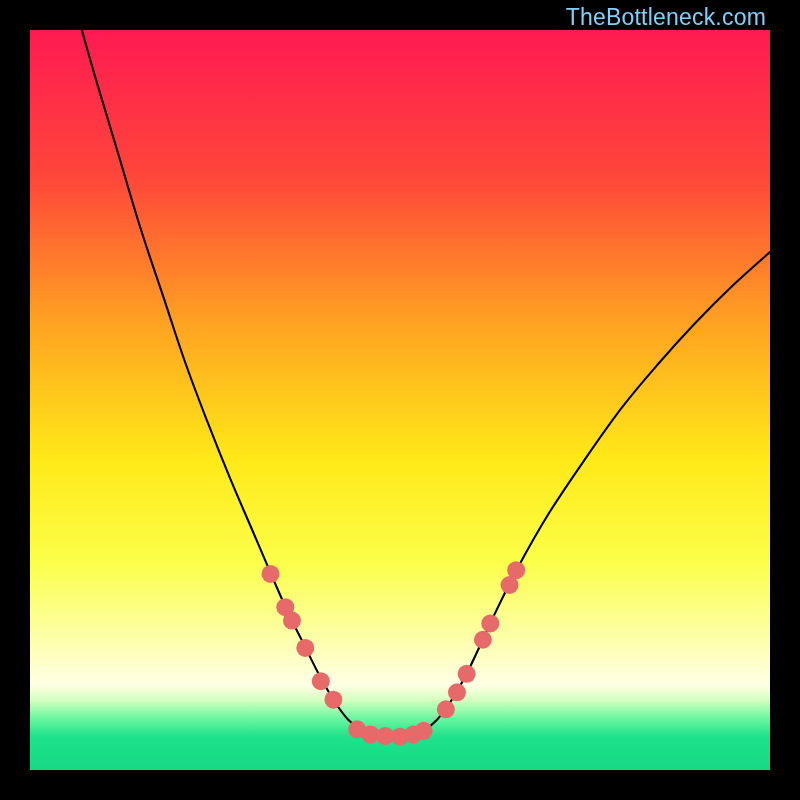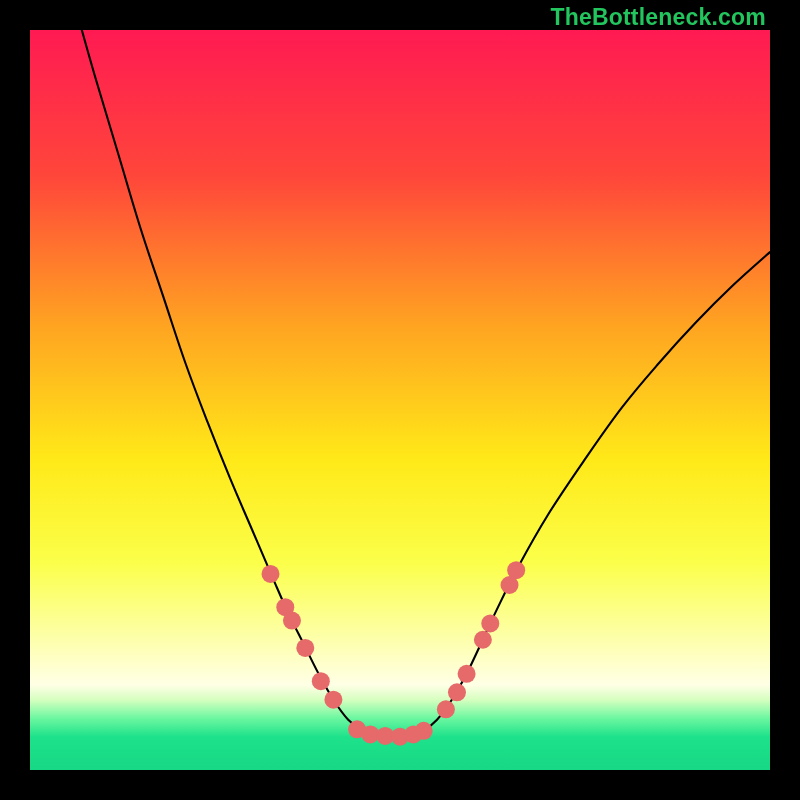--- a/index.html
+++ b/index.html
@@ -24,22 +24,22 @@
     left: 0;
     top: 0;
     width: 740px;
     height: 740px;
   }
   .watermark {
     position: absolute;
     top: 4px;
     right: 34px;
     font-size: 23px;
-    color: #22c55e;
-    font-weight: 700;
+    color: #7dd3fc;
+    font-weight: 400;
     letter-spacing: 0.2px;
   }
   svg { display: block; }
 </style>
 </head>
 <body>
 
 <div class="frame">
   <svg class="plot" viewBox="0 0 740 740">
     <defs>

